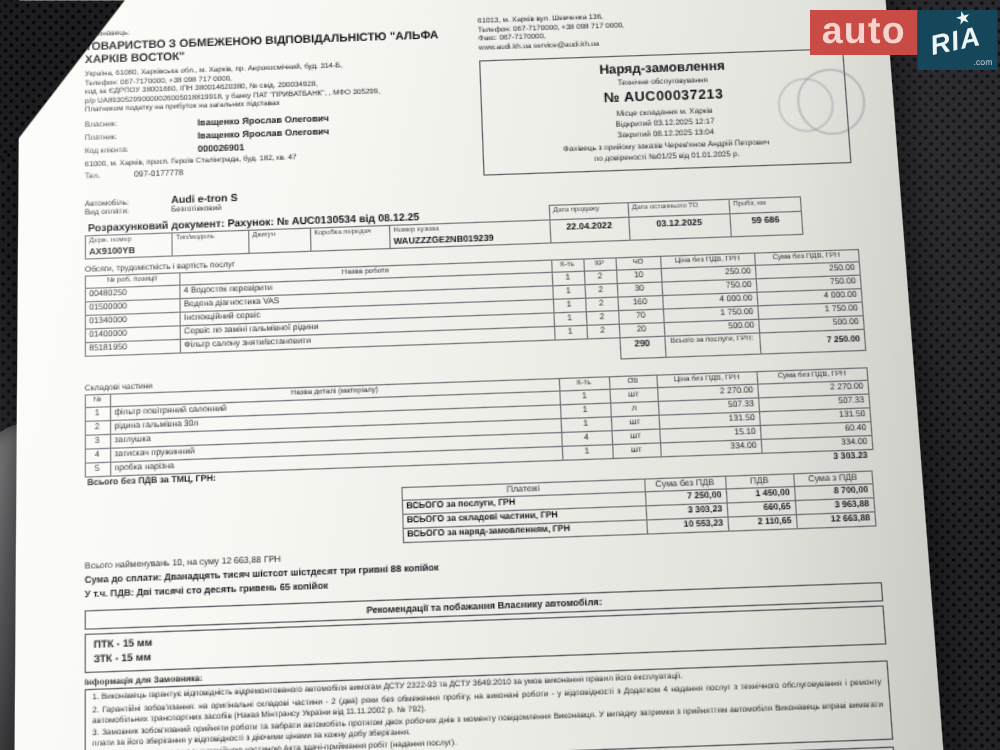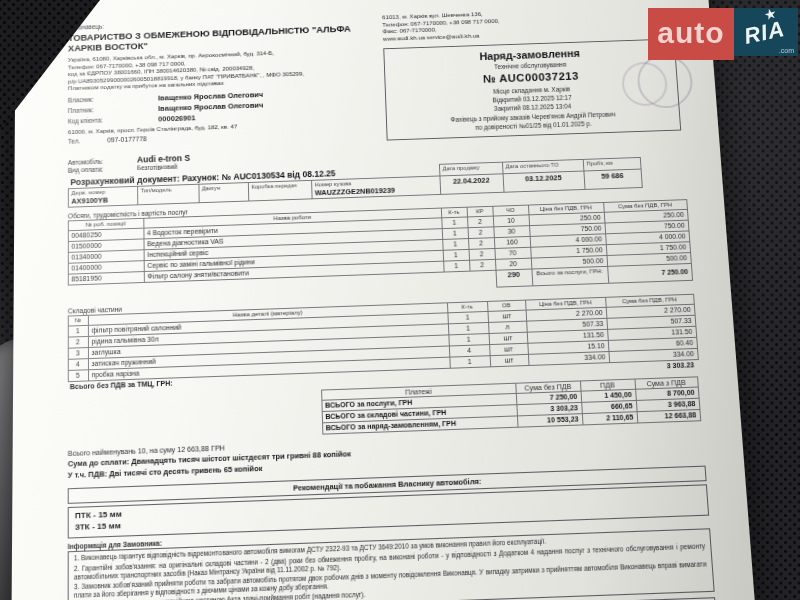--- a/index.html
+++ b/index.html
@@ -93,21 +93,21 @@
   .rec-box{border:1px solid #5f5f66;margin-top:3px;padding:2px 6px 4px 6px;}
   .rec-line{font-size:8px;font-weight:bold;line-height:11px;color:#17171c;}
 
   .info-title{font-size:6.6px;font-weight:bold;margin-top:4px;}
   .info-box{border:1px solid #5f5f66;margin-top:1px;padding:2px 5px;}
   .info-box p{margin:0 0 1px 0;font-size:6.3px;line-height:8.2px;text-align:justify;}
   .pd-box{border:1px solid #5f5f66;margin-top:5px;padding:3px 5px;}
 
   
   .wm{position:absolute;top:8px;right:2px;display:flex;z-index:30;}
-  .wm-auto{width:86px;height:52px;display:flex;align-items:center;justify-content:center;}
+  .wm-auto{width:86px;height:36px;display:flex;align-items:center;justify-content:center;}
   .wm-auto span{font-size:30px;font-weight:bold;letter-spacing:1px;color:#f3d3ce;margin-top:-3px;}
   .wm-ria{width:64px;height:48px;position:relative;overflow:hidden;}
   .wm-ria .ria{position:absolute;left:10px;top:12px;font-size:22px;font-weight:bold;font-style:italic;color:#eef3f4;transform:rotate(-12deg);letter-spacing:1px;}
   .wm-ria .star{position:absolute;left:30px;top:-2px;font-size:14px;color:#eef3f4;transform:rotate(-15deg);}
   .wm-ria .com{position:absolute;right:4px;bottom:2px;font-size:7px;color:#c2ced2;}
 </style>
 </head>
 <body>
 
 <div class="scene">

